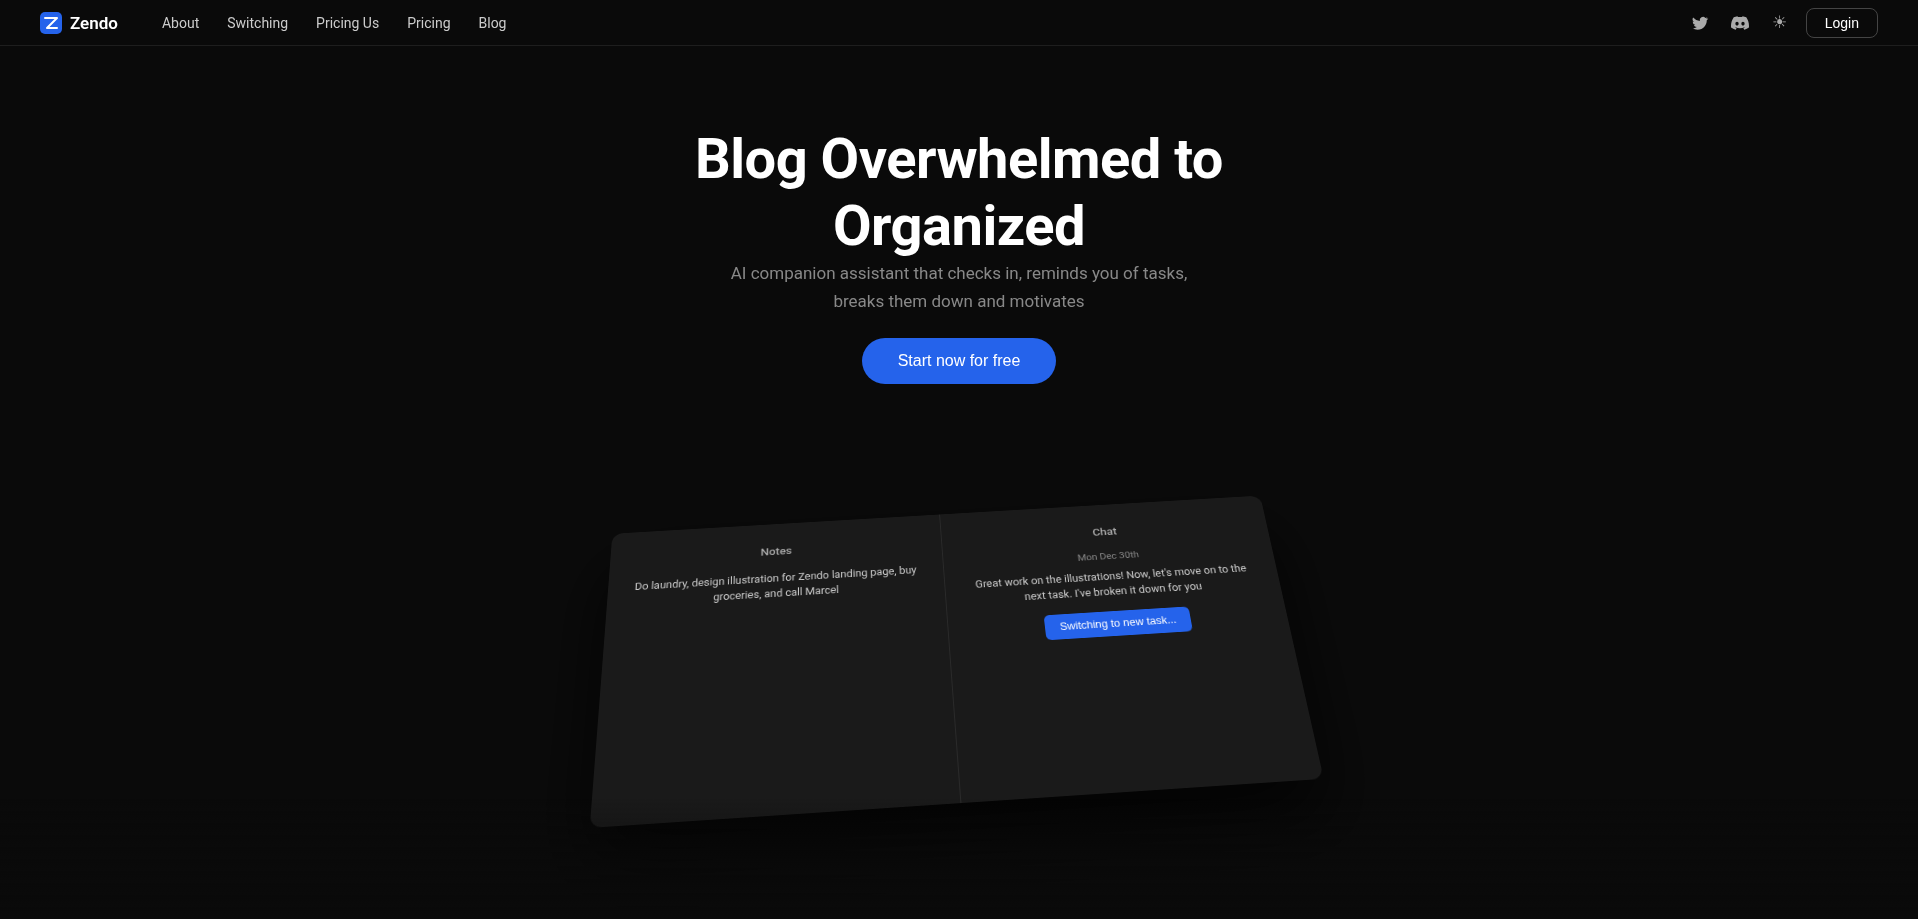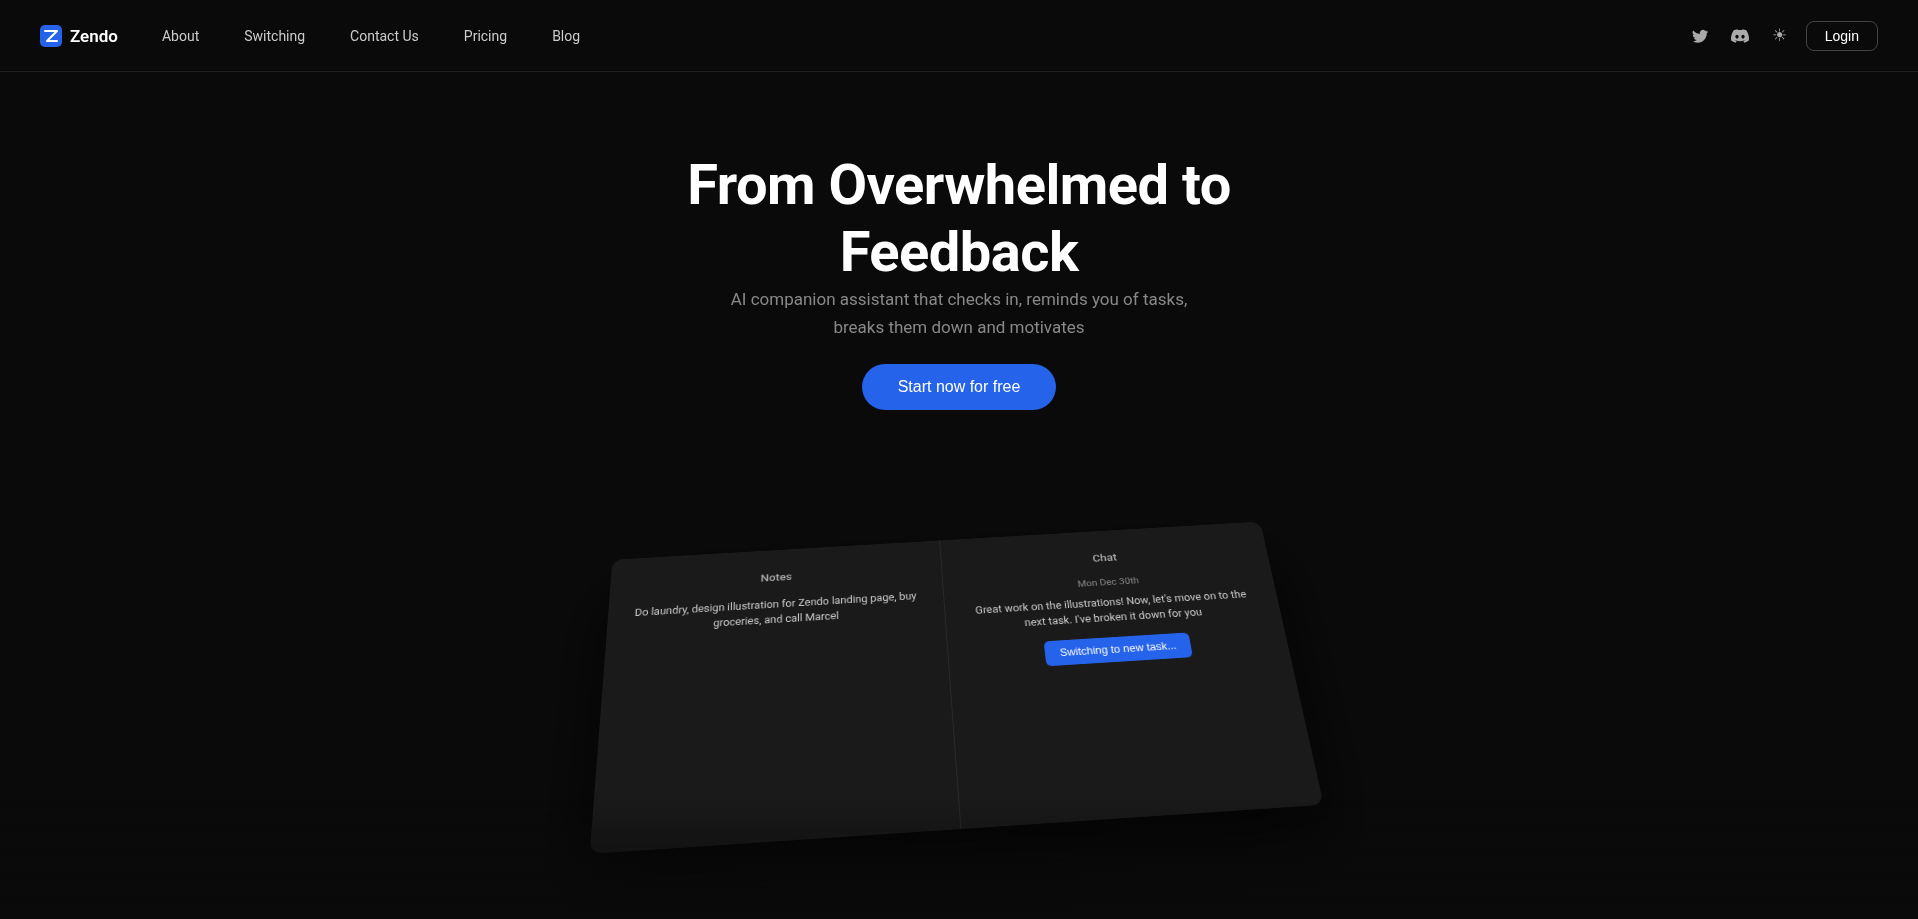--- a/index.html
+++ b/index.html
@@ -11,21 +11,21 @@
       min-height: 919px;
       overflow-x: hidden;
     }
 
     
     nav {
       display: flex;
       align-items: center;
       justify-content: space-between;
       padding: 0 40px;
-      height: 72px;
+      height: 46px;
       border-bottom: 1px solid #1e1e1e;
       background-color: #0a0a0a;
       position: relative;
       z-index: 10;
     }
 
     .nav-left {
       display: flex;
       align-items: center;
       gap: 32px;
@@ -46,21 +46,21 @@
 
     .logo-text {
       font-size: 17px;
       font-weight: 600;
       color: #ffffff;
     }
 
     .nav-links {
       display: flex;
       align-items: center;
-      gap: 21px;
+      gap: 4px;
     }
 
     .nav-link {
       color: #cccccc;
       text-decoration: none;
       font-size: 14px;
       padding: 6px 12px;
       border-radius: 6px;
       transition: color 0.2s;
     }
@@ -241,21 +241,21 @@
 
       <svg class="logo-icon" viewBox="0 0 22 22" fill="none" xmlns="http://www.w3.org/2000/svg">
         <rect width="22" height="22" rx="5" fill="#2563eb"></rect>
         <path d="M5 6h12L7 16h10" stroke="#fff" stroke-width="2" stroke-linecap="round" stroke-linejoin="round"></path>
       </svg>
       <span class="logo-text">Zendo</span>
     </a>
     <div class="nav-links">
       <a class="nav-link" href="#">About</a>
       <a class="nav-link" href="#">Switching</a>
-      <a class="nav-link" href="#">Contact Us</a>
+      <a class="nav-link" href="#">Pricing Us</a>
       <a class="nav-link" href="#">Pricing</a>
       <a class="nav-link" href="#">Blog</a>
     </div>
   </div>
 
   <div class="nav-right">
 
     <span class="nav-icon">
       <svg class="twitter-svg" viewBox="0 0 24 24" fill="currentColor">
         <path d="M22.46 5.924a8.749 8.749 0 0 1-2.487.682 4.352 4.352 0 0 0 1.905-2.4 8.695 8.695 0 0 1-2.748 1.05 4.343 4.343 0 0 0-7.394 3.958A12.32 12.32 0 0 1 2.79 4.793a4.343 4.343 0 0 0 1.343 5.794 4.318 4.318 0 0 1-1.965-.543v.055a4.344 4.344 0 0 0 3.481 4.254 4.36 4.36 0 0 1-1.96.075 4.344 4.344 0 0 0 4.054 3.015A8.713 8.713 0 0 1 2 19.166a12.29 12.29 0 0 0 6.653 1.95c7.985 0 12.354-6.615 12.354-12.354 0-.188-.004-.376-.012-.562A8.82 8.82 0 0 0 23 5.92l-.54.004z"></path>
@@ -268,21 +268,21 @@
       </svg>
     </span>
 
     <span class="nav-icon sun-icon">☀</span>
 
     <button class="login-btn">Login</button>
   </div>
 </nav>
 
 <section class="hero">
-  <h1 class="hero-title">From Overwhelmed to Feedback</h1>
+  <h1 class="hero-title">Blog Overwhelmed to Organized</h1>
   <p class="hero-subtitle">AI companion assistant that checks in, reminds you of tasks, breaks them down and motivates</p>
   <button class="cta-btn">Start now for free</button>
 
   <div class="preview-wrapper">
     <div class="preview-card">
 
       <div class="preview-left">
         <div class="preview-section-title">Notes</div>
         <div class="preview-note-text">Do laundry, design illustration for Zendo landing page, buy groceries, and call Marcel</div>
       </div>

